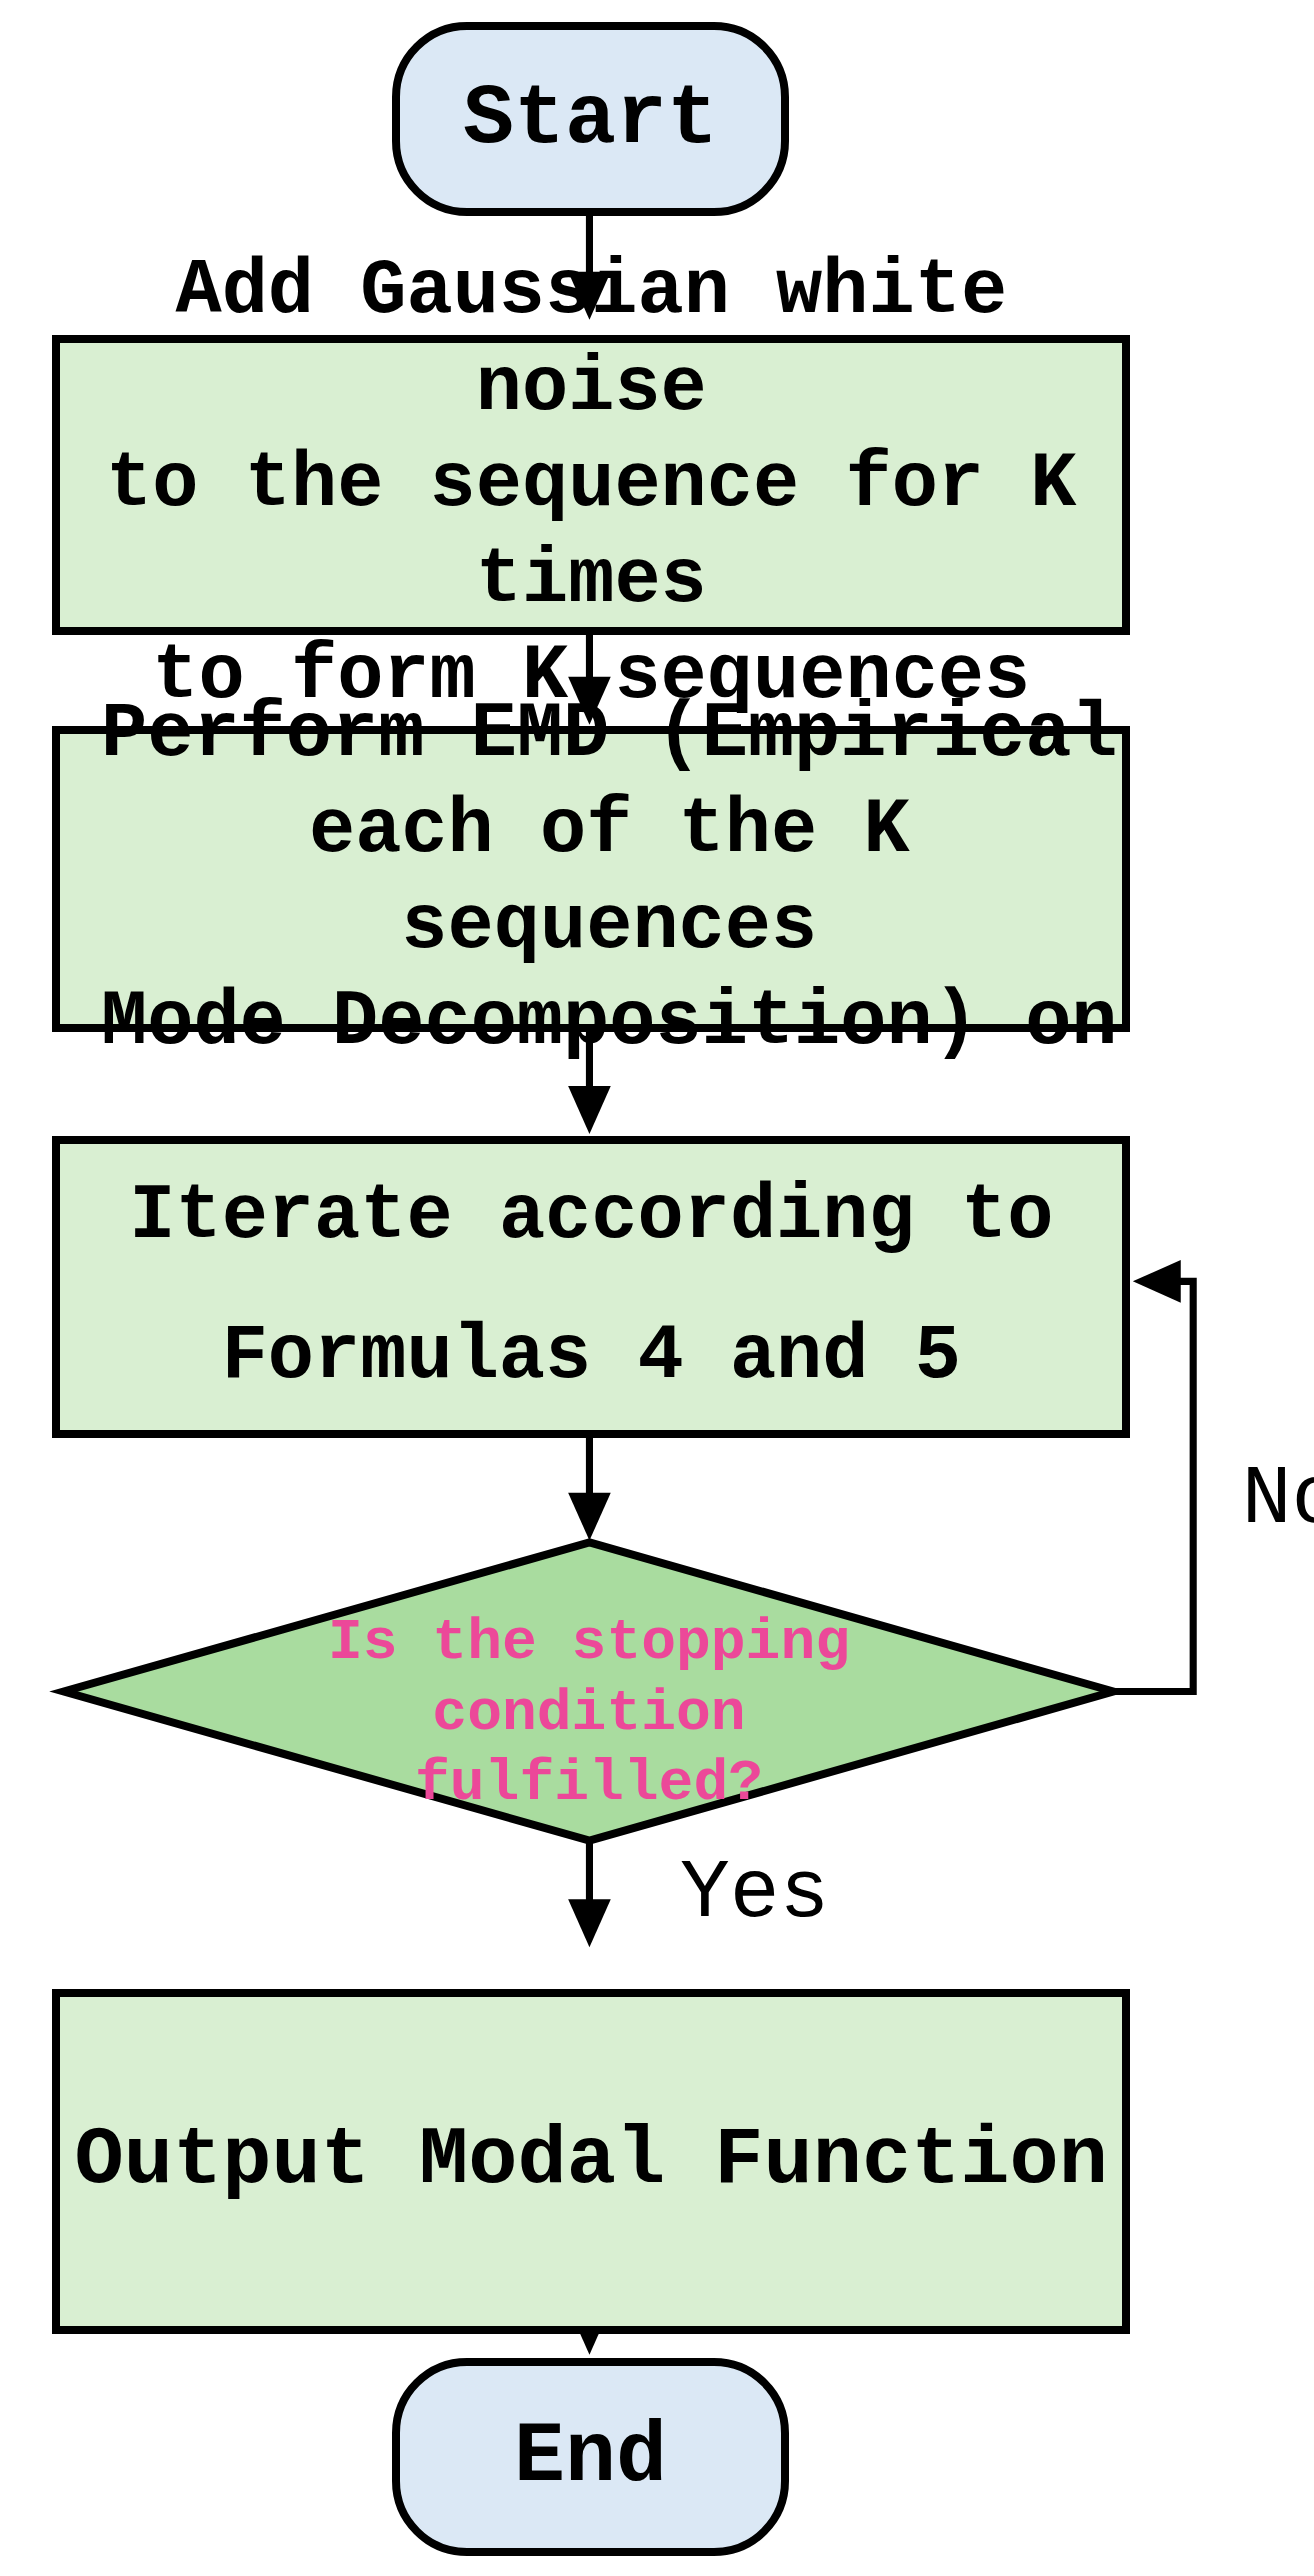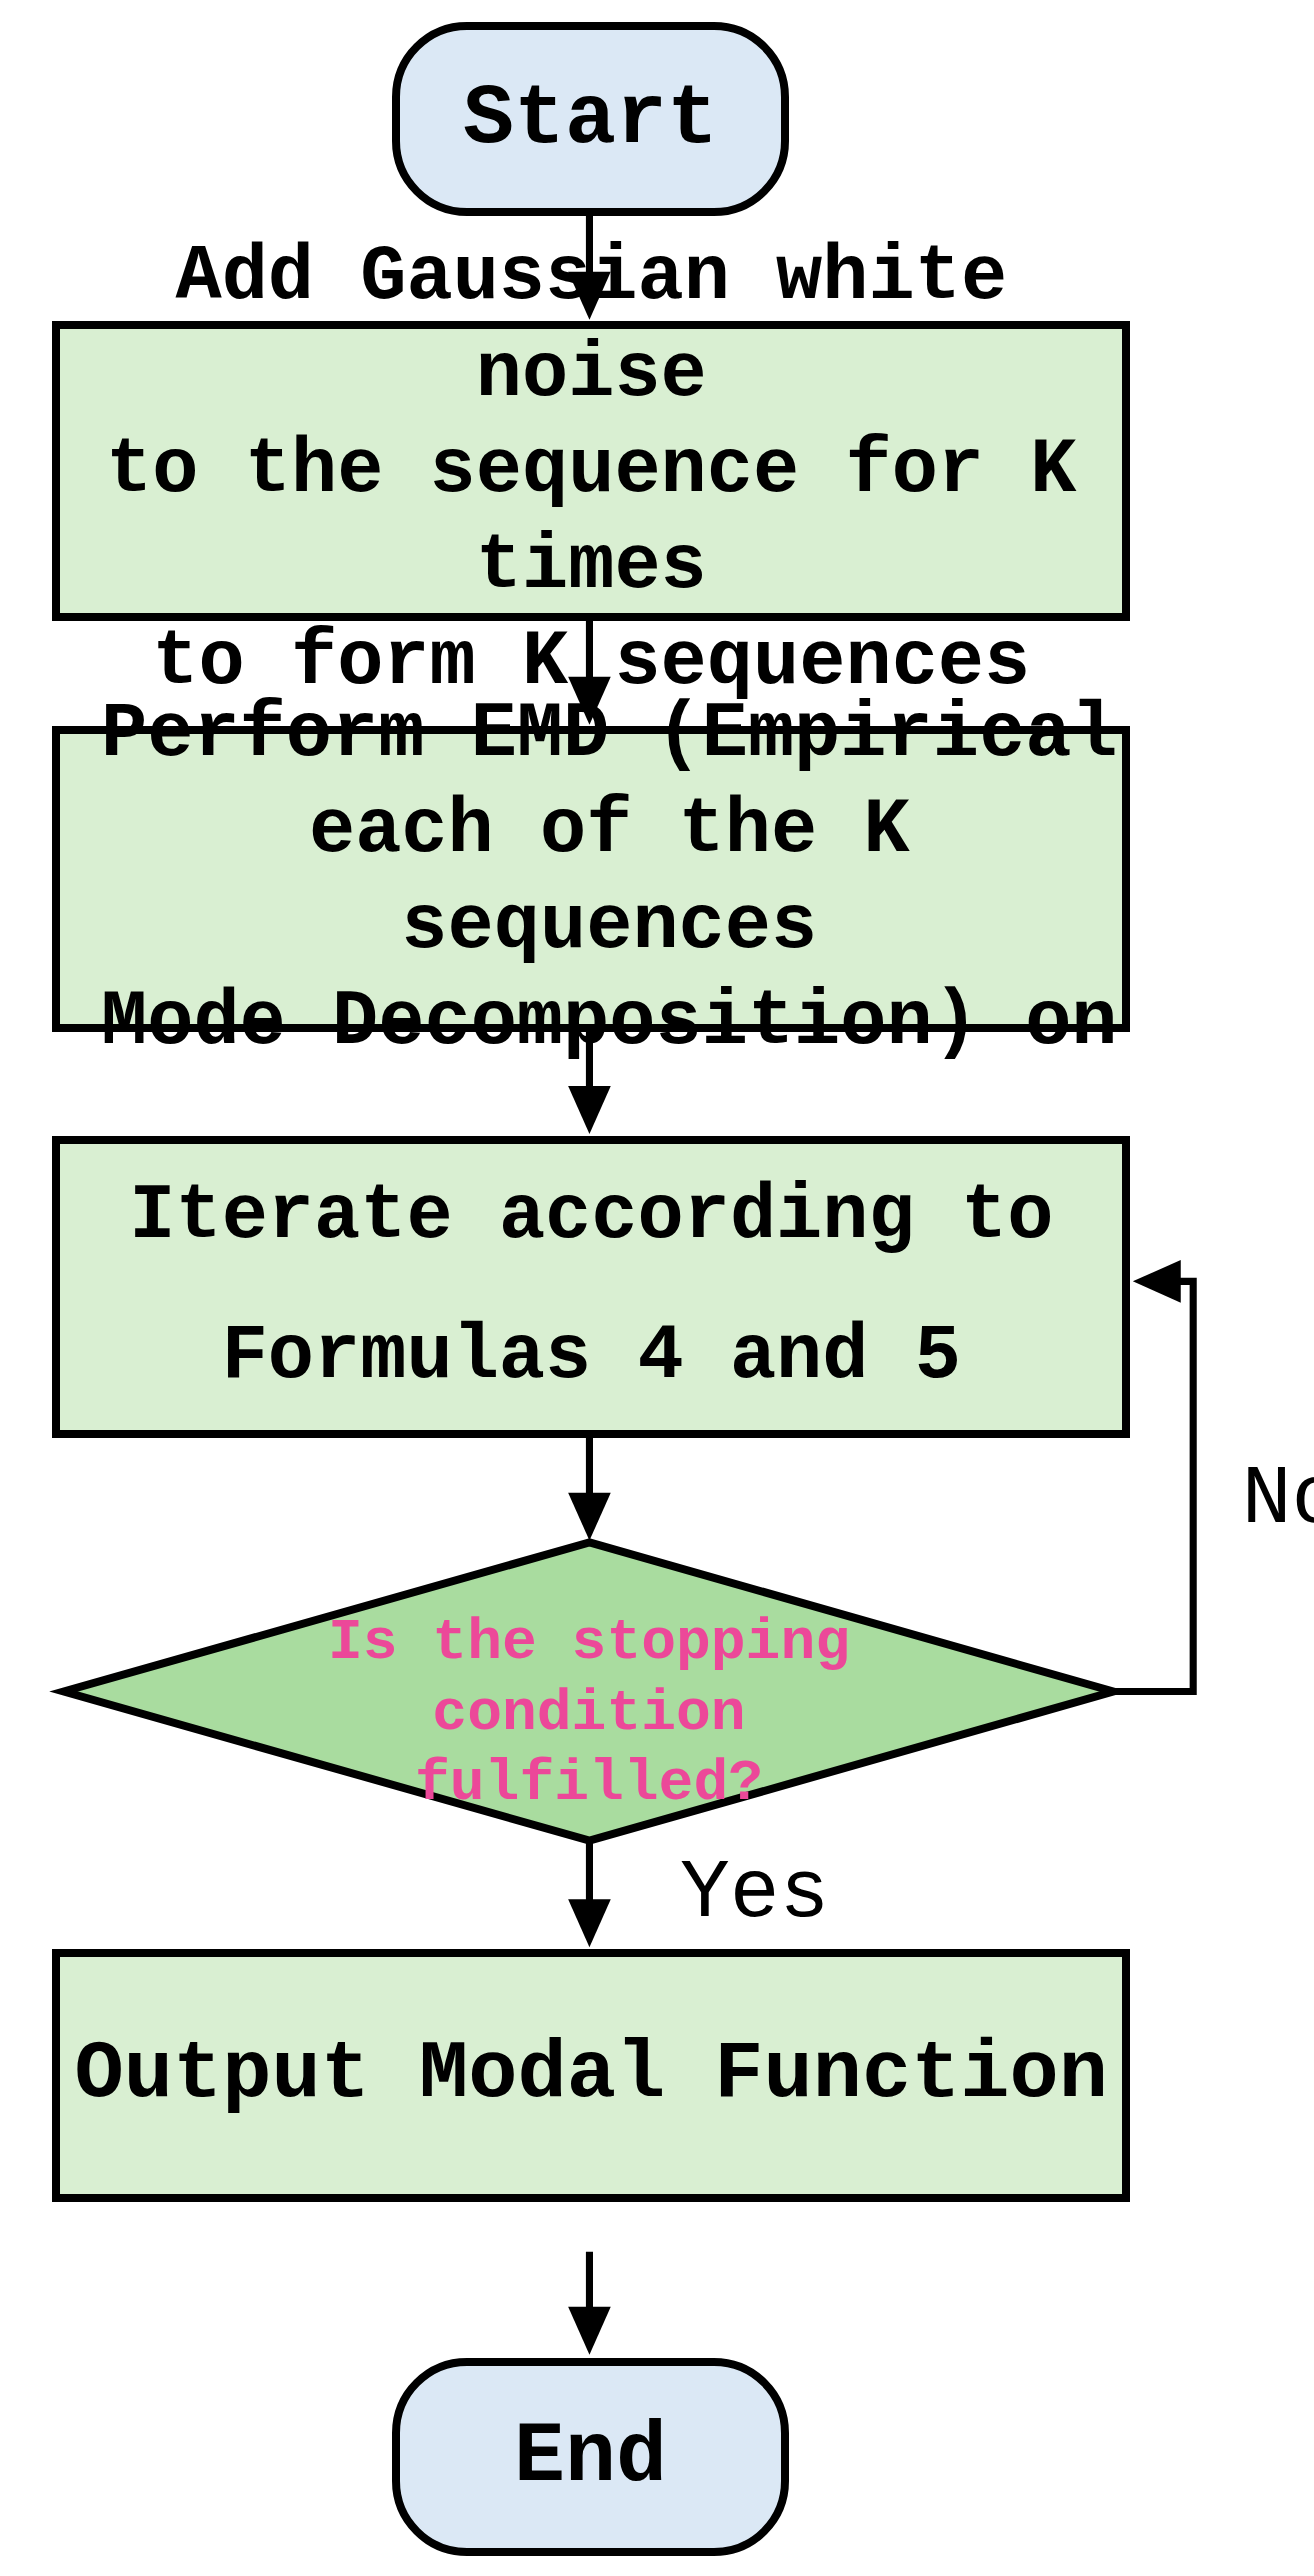--- a/index.html
+++ b/index.html
@@ -45,24 +45,24 @@
   .end-node   { left: 353px; top: 2358px; height: 198px; }
   .process {
     left: 13.3px;
     width: 1078px;
     border: 8px solid #000000;
     background: var(--process-fill, #d9efd2);
     font-weight: bold;
     font-size: 77px;
     line-height: 1.25;
   }
-  .process-1 { top: 321px;  height: 300px; }
+  .process-1 { top: 335px;  height: 300px; }
   .process-2 { top: 726px;  height: 306px; padding-left: 36px; }
   .process-3 { top: 1136px; height: 302px; gap: 44px; }
-  .process-4 { top: 1949px; height: 253px; font-size: 82px; }
+  .process-4 { top: 1989px; height: 345px; font-size: 82px; }
   .decision-text {
     position: absolute;
     left: 195px;
     top: 1601px;
     width: 710px;
     height: 226px;
     display: flex;
     flex-direction: column;
     align-items: center;
     justify-content: center;

